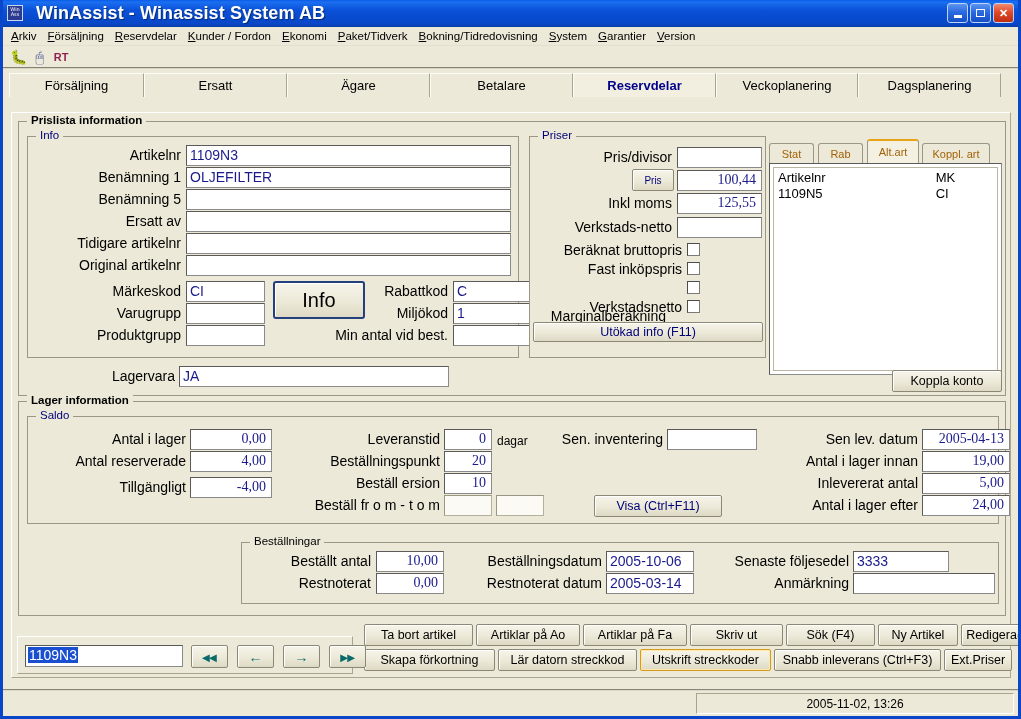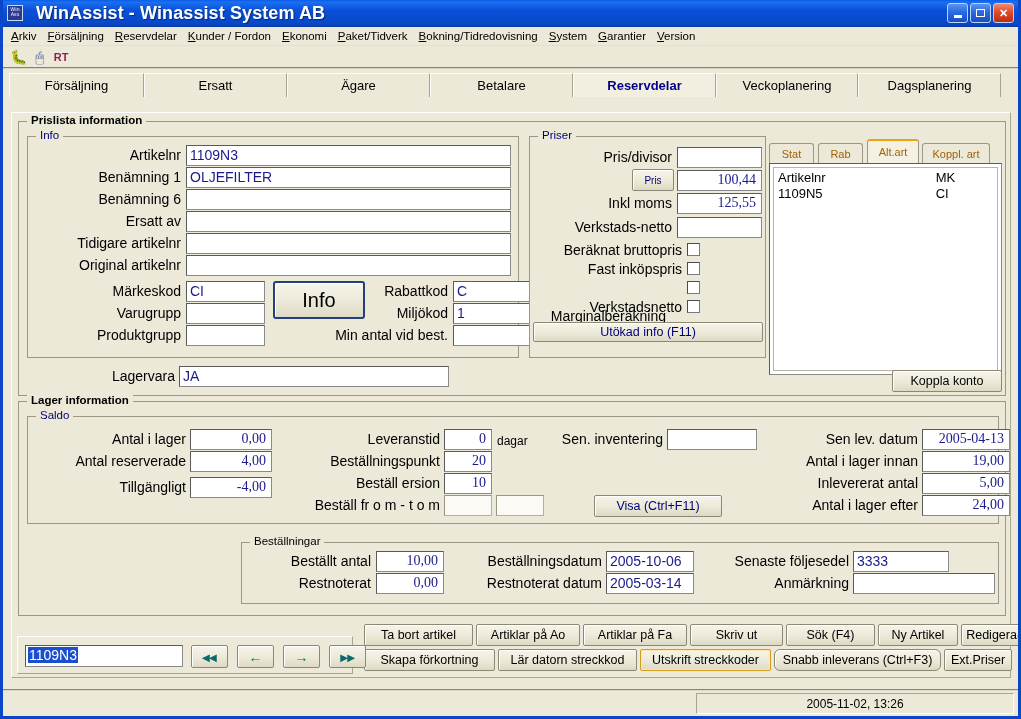--- a/index.html
+++ b/index.html
@@ -277,21 +277,21 @@
 
       <div class="gb thin" style="left:8px; top:14px; width:492px; height:222px;">
         <span class="cap">Info</span>
 
         <div class="lbl" style="left:0; top:10px; width:153px;">Artikelnr</div>
         <div class="fld" style="left:158px; top:8px; width:325px; height:21px;">1109N3</div>
 
         <div class="lbl" style="left:0; top:32px; width:153px;">Benämning 1</div>
         <div class="fld" style="left:158px; top:30px; width:325px; height:21px;">OLJEFILTER</div>
 
-        <div class="lbl" style="left:0; top:54px; width:153px;">Benämning 6</div>
+        <div class="lbl" style="left:0; top:54px; width:153px;">Benämning 5</div>
         <div class="fld" style="left:158px; top:52px; width:325px; height:21px;"></div>
 
         <div class="lbl" style="left:0; top:76px; width:153px;">Ersatt av</div>
         <div class="fld" style="left:158px; top:74px; width:325px; height:21px;"></div>
 
         <div class="lbl" style="left:0; top:98px; width:153px;">Tidigare artikelnr</div>
         <div class="fld" style="left:158px; top:96px; width:325px; height:21px;"></div>
 
         <div class="lbl" style="left:0; top:120px; width:153px;">Original artikelnr</div>
         <div class="fld" style="left:158px; top:118px; width:325px; height:21px;"></div>
@@ -449,21 +449,21 @@
       <div class="btn" style="left:464px; top:511px; width:104px; height:22px;">Artiklar på Ao</div>
       <div class="btn" style="left:571px; top:511px; width:104px; height:22px;">Artiklar på Fa</div>
       <div class="btn" style="left:678px; top:511px; width:93px; height:22px;">Skriv ut</div>
       <div class="btn" style="left:774px; top:511px; width:89px; height:22px;">Sök (F4)</div>
       <div class="btn" style="left:866px; top:511px; width:80px; height:22px;">Ny Artikel</div>
       <div class="btn" style="left:949px; top:511px; width:84px; height:22px;">Redigera(F3)</div>
 
       <div class="btn" style="left:352px; top:536px; width:131px; height:22px;">Skapa förkortning</div>
       <div class="btn" style="left:486px; top:536px; width:139px; height:22px;">Lär datorn streckkod</div>
       <div class="btn hl" style="left:628px; top:536px; width:131px; height:22px;">Utskrift streckkoder</div>
-      <div class="btn" style="left:762px; top:536px; width:167px; height:22px;border-radius:6px;">Snabb inleverans (Ctrl+F3)</div>
+      <div class="btn" style="left:762px; top:536px; width:167px; height:22px;">Snabb inleverans (Ctrl+F3)</div>
       <div class="btn" style="left:932px; top:536px; width:68px; height:22px;">Ext.Priser</div>
     </div>
   </div>
 
   <div class="navbar">
     <div class="navfld"><span class="sel">1109N3</span></div>
     <div class="navbtn" style="left:173px;">◂◂</div>
     <div class="navbtn" style="left:219px;">←</div>
     <div class="navbtn" style="left:265px;">→</div>
     <div class="navbtn" style="left:311px;">▸▸</div>

